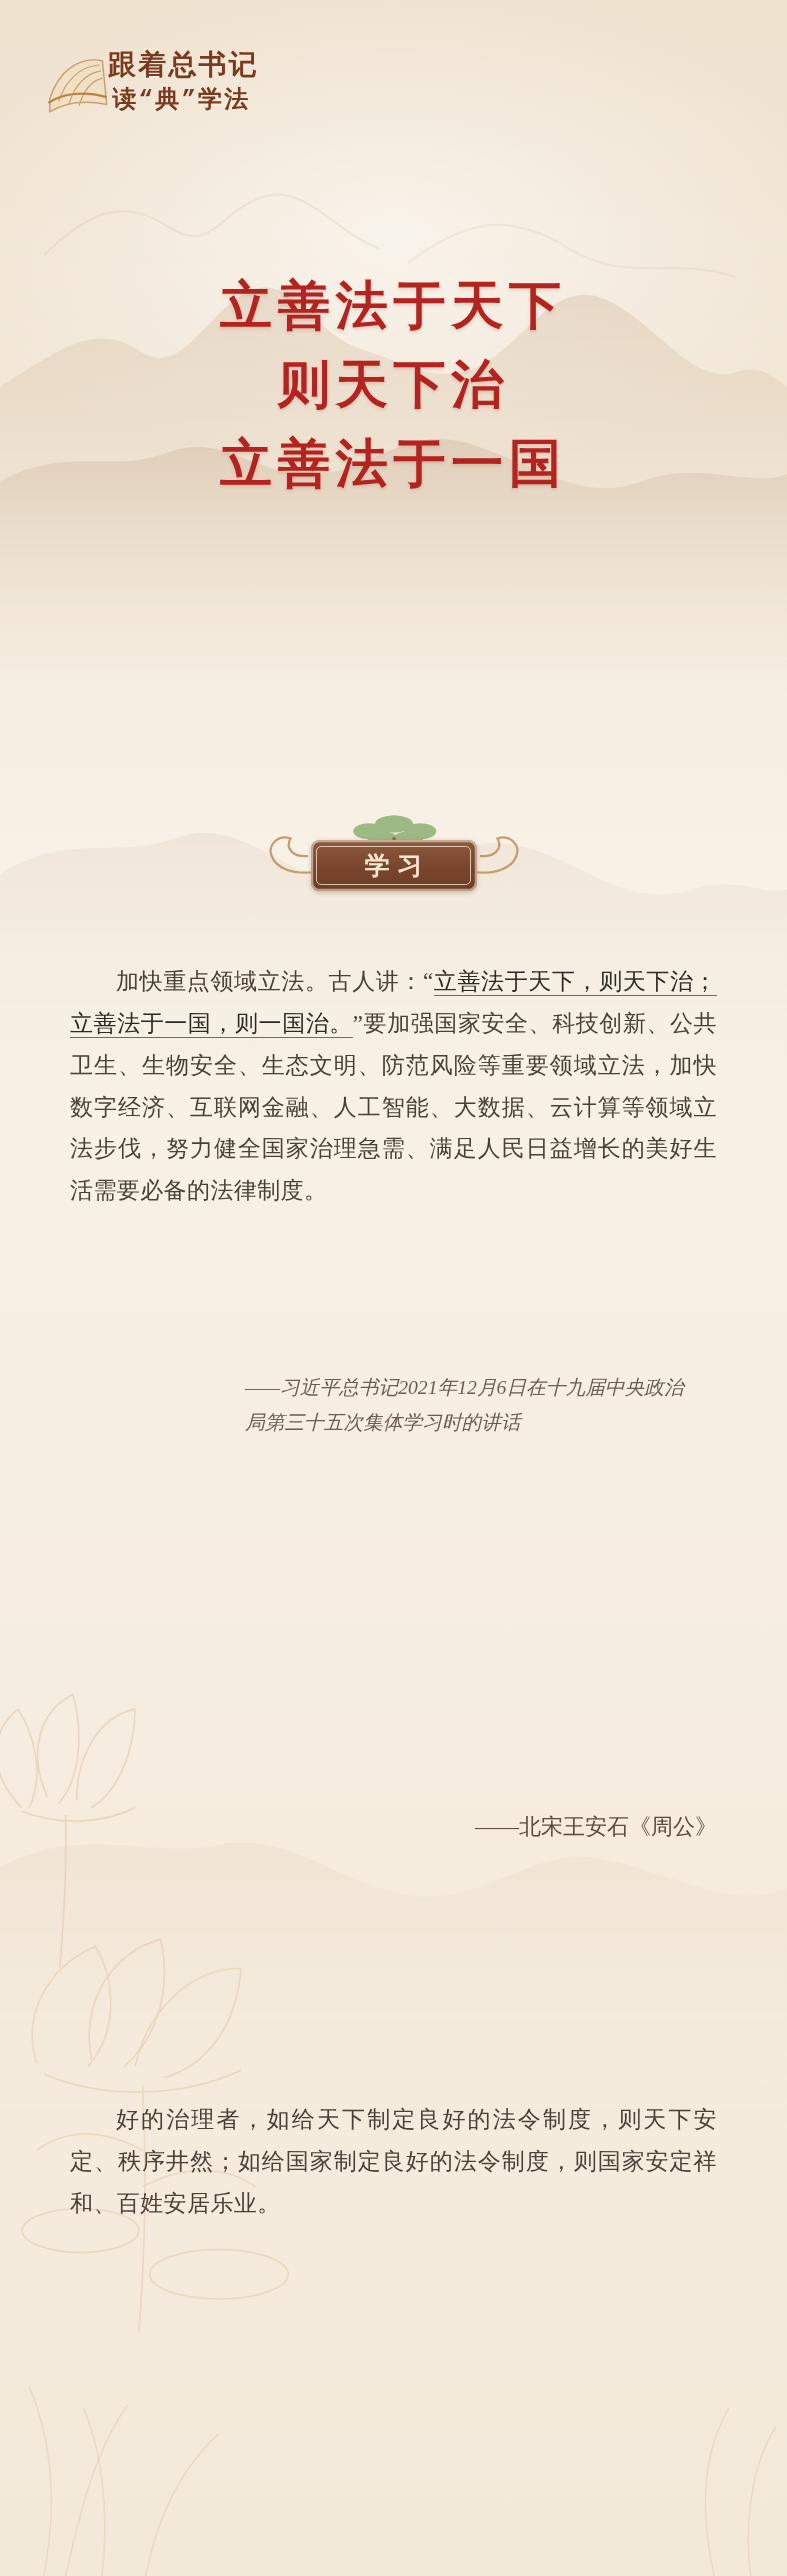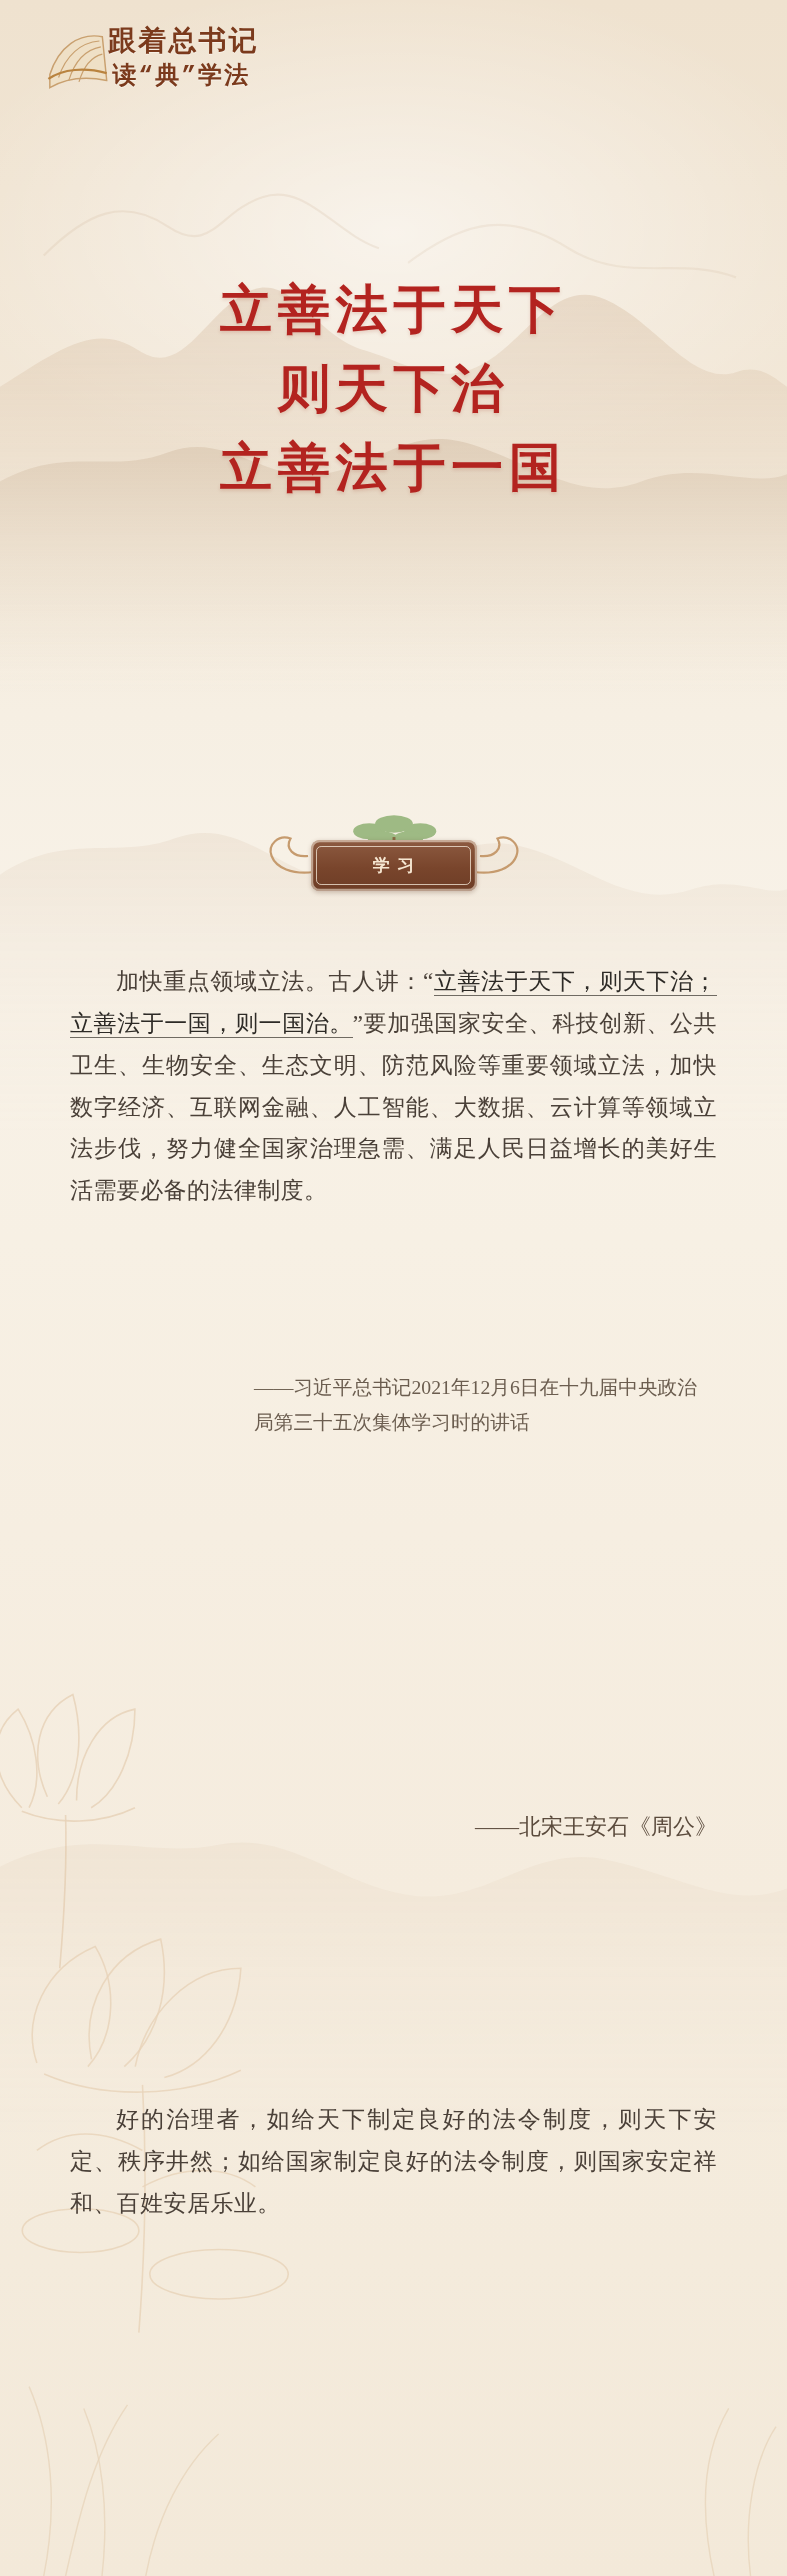--- a/index.html
+++ b/index.html
@@ -32,21 +32,21 @@
   .wash { position: absolute; left: 0; width: 787px; pointer-events: none; }
   .wash svg { display: block; width: 100%; height: 100%; }
 
   .mount-top { top: 168px; height: 525px; opacity: .55; }
   .mount-mid { top: 729px; height: 408px; opacity: .33; }
   .mount-bot { top: 1677px; height: 467px; opacity: .30; }
 
   
   .brand {
     position: absolute;
-    left: 44px; top: 13px;
+    left: 44px; top: 37px;
     width: 306px; height: 95px;
   }
   .brand-fan {
     position: absolute;
     left: 0; top: 11.7px;
     width: 70px; height: 70px;
   }
   .brand-text {
     position: absolute;
     left: 64px; top: 8.7px;
@@ -67,21 +67,21 @@
     width: 787px;
     text-align: center;
     color: #b3231f;
     font-family: "Liberation Serif", "DejaVu Serif", serif;
     font-weight: bold;
     line-height: 1.52;
     letter-spacing: 5.8px;
     font-size: 52px;
     text-shadow: 0 1.5px 3.6px rgba(160,60,40,.18);
   }
-  .title div { white-space: nowrap; }
+  .title div { white-space: nowrap; font-family: Liberation Mono, monospace; }
 
   
   .badge-wrap {
     position: absolute;
     left: 0; width: 787px;
     height: 109px;
     text-align: center;
   }
   .badge {
     position: relative;
@@ -102,21 +102,21 @@
     left: 5.8px; top: 5.8px; right: 5.8px; bottom: 5.8px;
     border: 1.5px solid rgba(247,236,220,.75);
     border-radius: 5.1px;
   }
   .badge-label {
     position: absolute;
     left: 70px; top: 35px;
     width: 166px; height: 51px;
     line-height: 51px;
     color: #f6e7d2;
-    font-size: 17px;
+    font-size: 25px;
     letter-spacing: 7.3px;
     text-indent: 7.3px;
     font-weight: bold;
     font-family: "Liberation Serif", "DejaVu Serif", serif;
   }
   .badge-deco { position: absolute; left: 0; top: 0; width: 306px; height: 109px; }
 
   
   .para {
     position: absolute;
@@ -290,21 +290,21 @@
       </div>
       <div class="badge-plaque"></div>
       <div class="badge-label">学习</div>
     </div>
   </div>
 
   <div class="para indent" style="left:70px; top:961px; width:647px;">
     <span>加快重点领域立法。古人讲：“<span class="quoted">立善法于天下，则天下治；立善法于一国，则一国治。</span>”要加强国家安全、科技创新、公共卫生、生物安全、生态文明、防范风险等重要领域立法，加快数字经济、互联网金融、人工智能、大数据、云计算等领域立法步伐，努力健全国家治理急需、满足人民日益增长的美好生活需要必备的法律制度。</span>
   </div>
 
-  <div class="source" style="left:254px; top:1370px; width:455px;">——习近平总书记2021年12月6日在十九届中央政治局第三十五次集体学习时的讲话</div>
+  <div class="source" style="left:245px; top:1370px; width:455px;font-style:italic;">——习近平总书记2021年12月6日在十九届中央政治局第三十五次集体学习时的讲话</div>
 
 
 
   <div class="source-right" style="left:70px; top:1808px; width:647px;">——北宋王安石《周公》</div>
 
 
   <div class="para indent" style="left:70px; top:2099px; width:647px;">
     <span>好的治理者，如给天下制定良好的法令制度，则天下安定、秩序井然；如给国家制定良好的法令制度，则国家安定祥和、百姓安居乐业。</span>
   </div>
 

